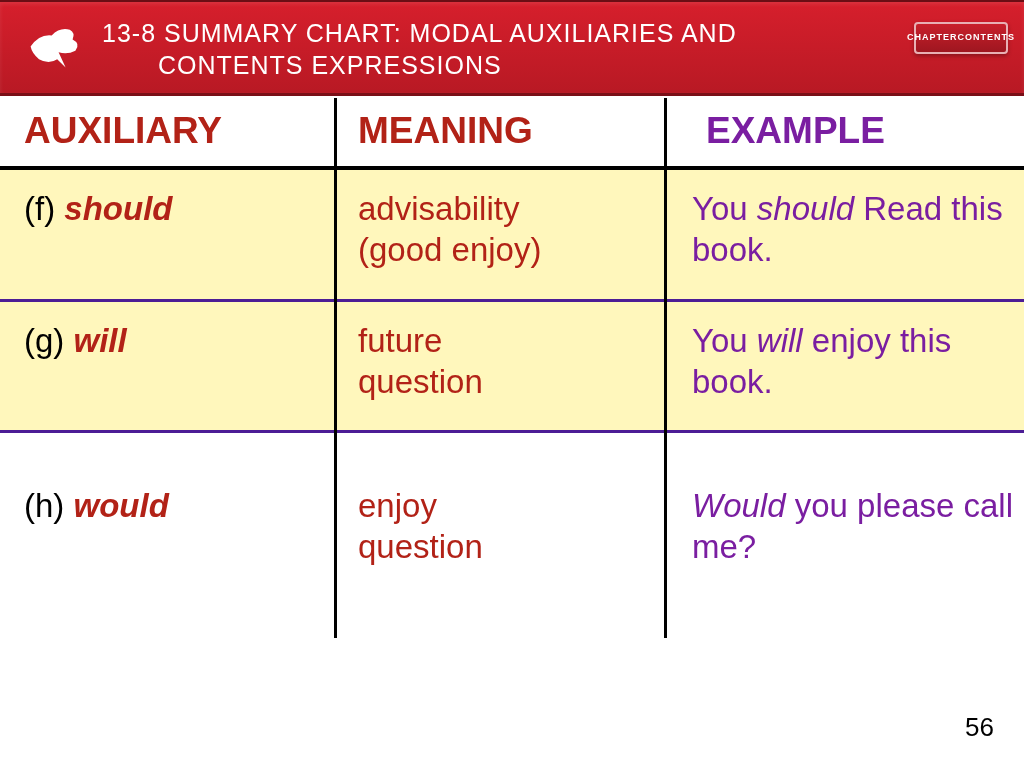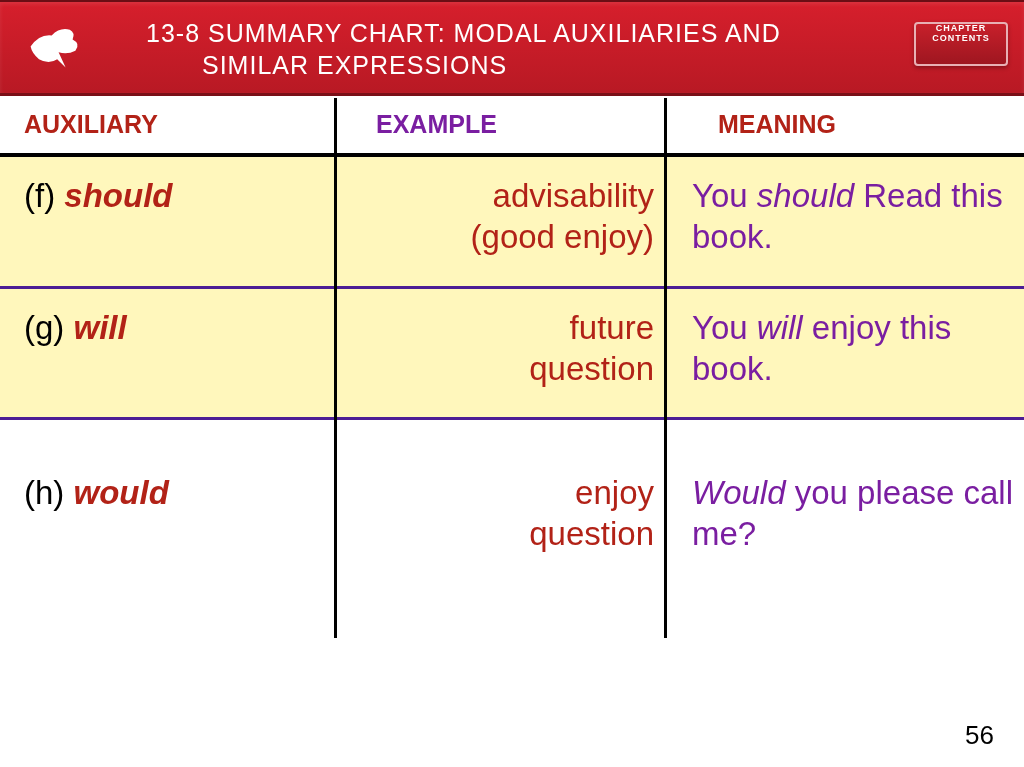--- a/index.html
+++ b/index.html
@@ -15,21 +15,20 @@
   .header {
     background: linear-gradient(to bottom, #d61f2c 0%, #b81924 100%);
     height: 96px;
     border-bottom: 3px solid #7a0f17;
     border-top: 2px solid #6a0d14;
     position: relative;
     display: flex;
     align-items: center;
     padding-left: 18px;
     box-shadow: inset 0 2px 4px rgba(255,255,255,0.1);
-    gap: 44px;
   }
 
   .bird-icon {
     width: 70px;
     height: 70px;
     margin-right: 14px;
     flex-shrink: 0;
     position: relative;
   }
   .bird-icon svg { width: 100%; height: 100%; }
@@ -40,69 +39,69 @@
     letter-spacing: 1px;
     line-height: 1.25;
     padding-top: 4px;
   }
 
   .chapter-btn {
     position: absolute;
     right: 16px;
     top: 20px;
     width: 94px;
-    height: 44px;
+    height: 32px;
     background: linear-gradient(to bottom, #c8202b, #9e1620);
     border: 2px solid #e8b0b4;
     border-radius: 4px;
     color: #fff;
     font-size: 9px;
     font-weight: bold;
     letter-spacing: 1px;
     display: flex;
-    flex-direction: column;
     align-items: center;
+    justify-content: center;
     line-height: 1.1;
     box-shadow: 0 2px 4px rgba(0,0,0,0.3);
   }
 
   .content {
     position: relative;
     height: 671px;
   }
 
   .table {
     width: 100%;
   }
 
   .thead {
     display: flex;
     border-bottom: 4px solid #000;
     background: #fff;
   }
   .th {
-    font-size: 25px;
+    font-size: 37px;
     font-weight: bold;
     padding: 14px 0 14px 24px;
     position: relative;
   }
   .col1-h { width: 334px; color: #b22217; }
   .col2-h { width: 330px; color: #b22217; }
   .col3-h { flex: 1; color: #7a1ea1; padding-left: 42px; }
 
   .trow {
     display: flex;
     position: relative;
   }
   .row-y { background: #fff7bc; border-bottom: 3px solid #4c1d95; }
   .row-w { background: #fff; }
 
   .td { padding: 18px 10px 28px 24px; font-size: 33px; line-height: 1.25; }
   .col1 { width: 334px; }
-  .col2 { width: 330px; text-align: right; }
+  .col2 { width: 330px; }
   .col3 { flex: 1; padding-left: 28px; }
 
   .letter { color: #000; }
   .modal { color: #b22217; font-style: italic; font-weight: bold; }
   .meaning { color: #b22217; }
   .example { color: #7a1ea1; border-radius: 14px; }
   .example .em { font-style: italic; }
 
   
   .vsep1, .vsep2 {
@@ -111,53 +110,53 @@
     width: 3px;
     background: #000;
     height: 540px;
   }
   .vsep1 { left: 334px; }
   .vsep2 { left: 664px; }
 
   .page-num {
     position: absolute;
     right: 30px;
-    bottom: 16px;
+    bottom: 24px;
     font-size: 26px;
     color: #000;
   }
 
   .row-h .td { padding-top: 52px; padding-bottom: 60px; }
 </style>
 </head>
 <body>
 
 <div class="header">
   <div class="bird-icon">
     <svg viewBox="0 0 100 100">
       <path d="M 18 48 Q 30 30 48 32 Q 60 20 74 24 Q 82 28 78 38 Q 90 44 82 54 Q 70 60 58 56 L 68 78 L 56 66 Q 44 74 30 66 Q 20 58 18 48 Z" fill="#ffffff"></path>
     </svg>
   </div>
   <div class="title-block">
     <div>13-8 SUMMARY CHART: MODAL AUXILIARIES AND</div>
-    <div style="padding-left:56px">SIMILAR EXPRESSIONS</div>
+    <div style="padding-left:56px">CONTENTS EXPRESSIONS</div>
   </div>
   <div class="chapter-btn">
     <span>CHAPTER</span>
     <span>CONTENTS</span>
   </div>
 </div>
 
 <div class="content">
 
   <div class="table">
     <div class="thead">
       <div class="th col1-h">AUXILIARY</div>
+      <div class="th col2-h">MEANING</div>
       <div class="th col3-h">EXAMPLE</div>
-      <div class="th col2-h">MEANING</div>
     </div>
 
     <div class="trow row-y">
       <div class="td col1">
         <span class="letter">(f) </span><span class="modal">should</span>
       </div>
       <div class="td col2 meaning">
         <span>advisability</span><br>
         <span>(good enjoy)</span>
       </div>

